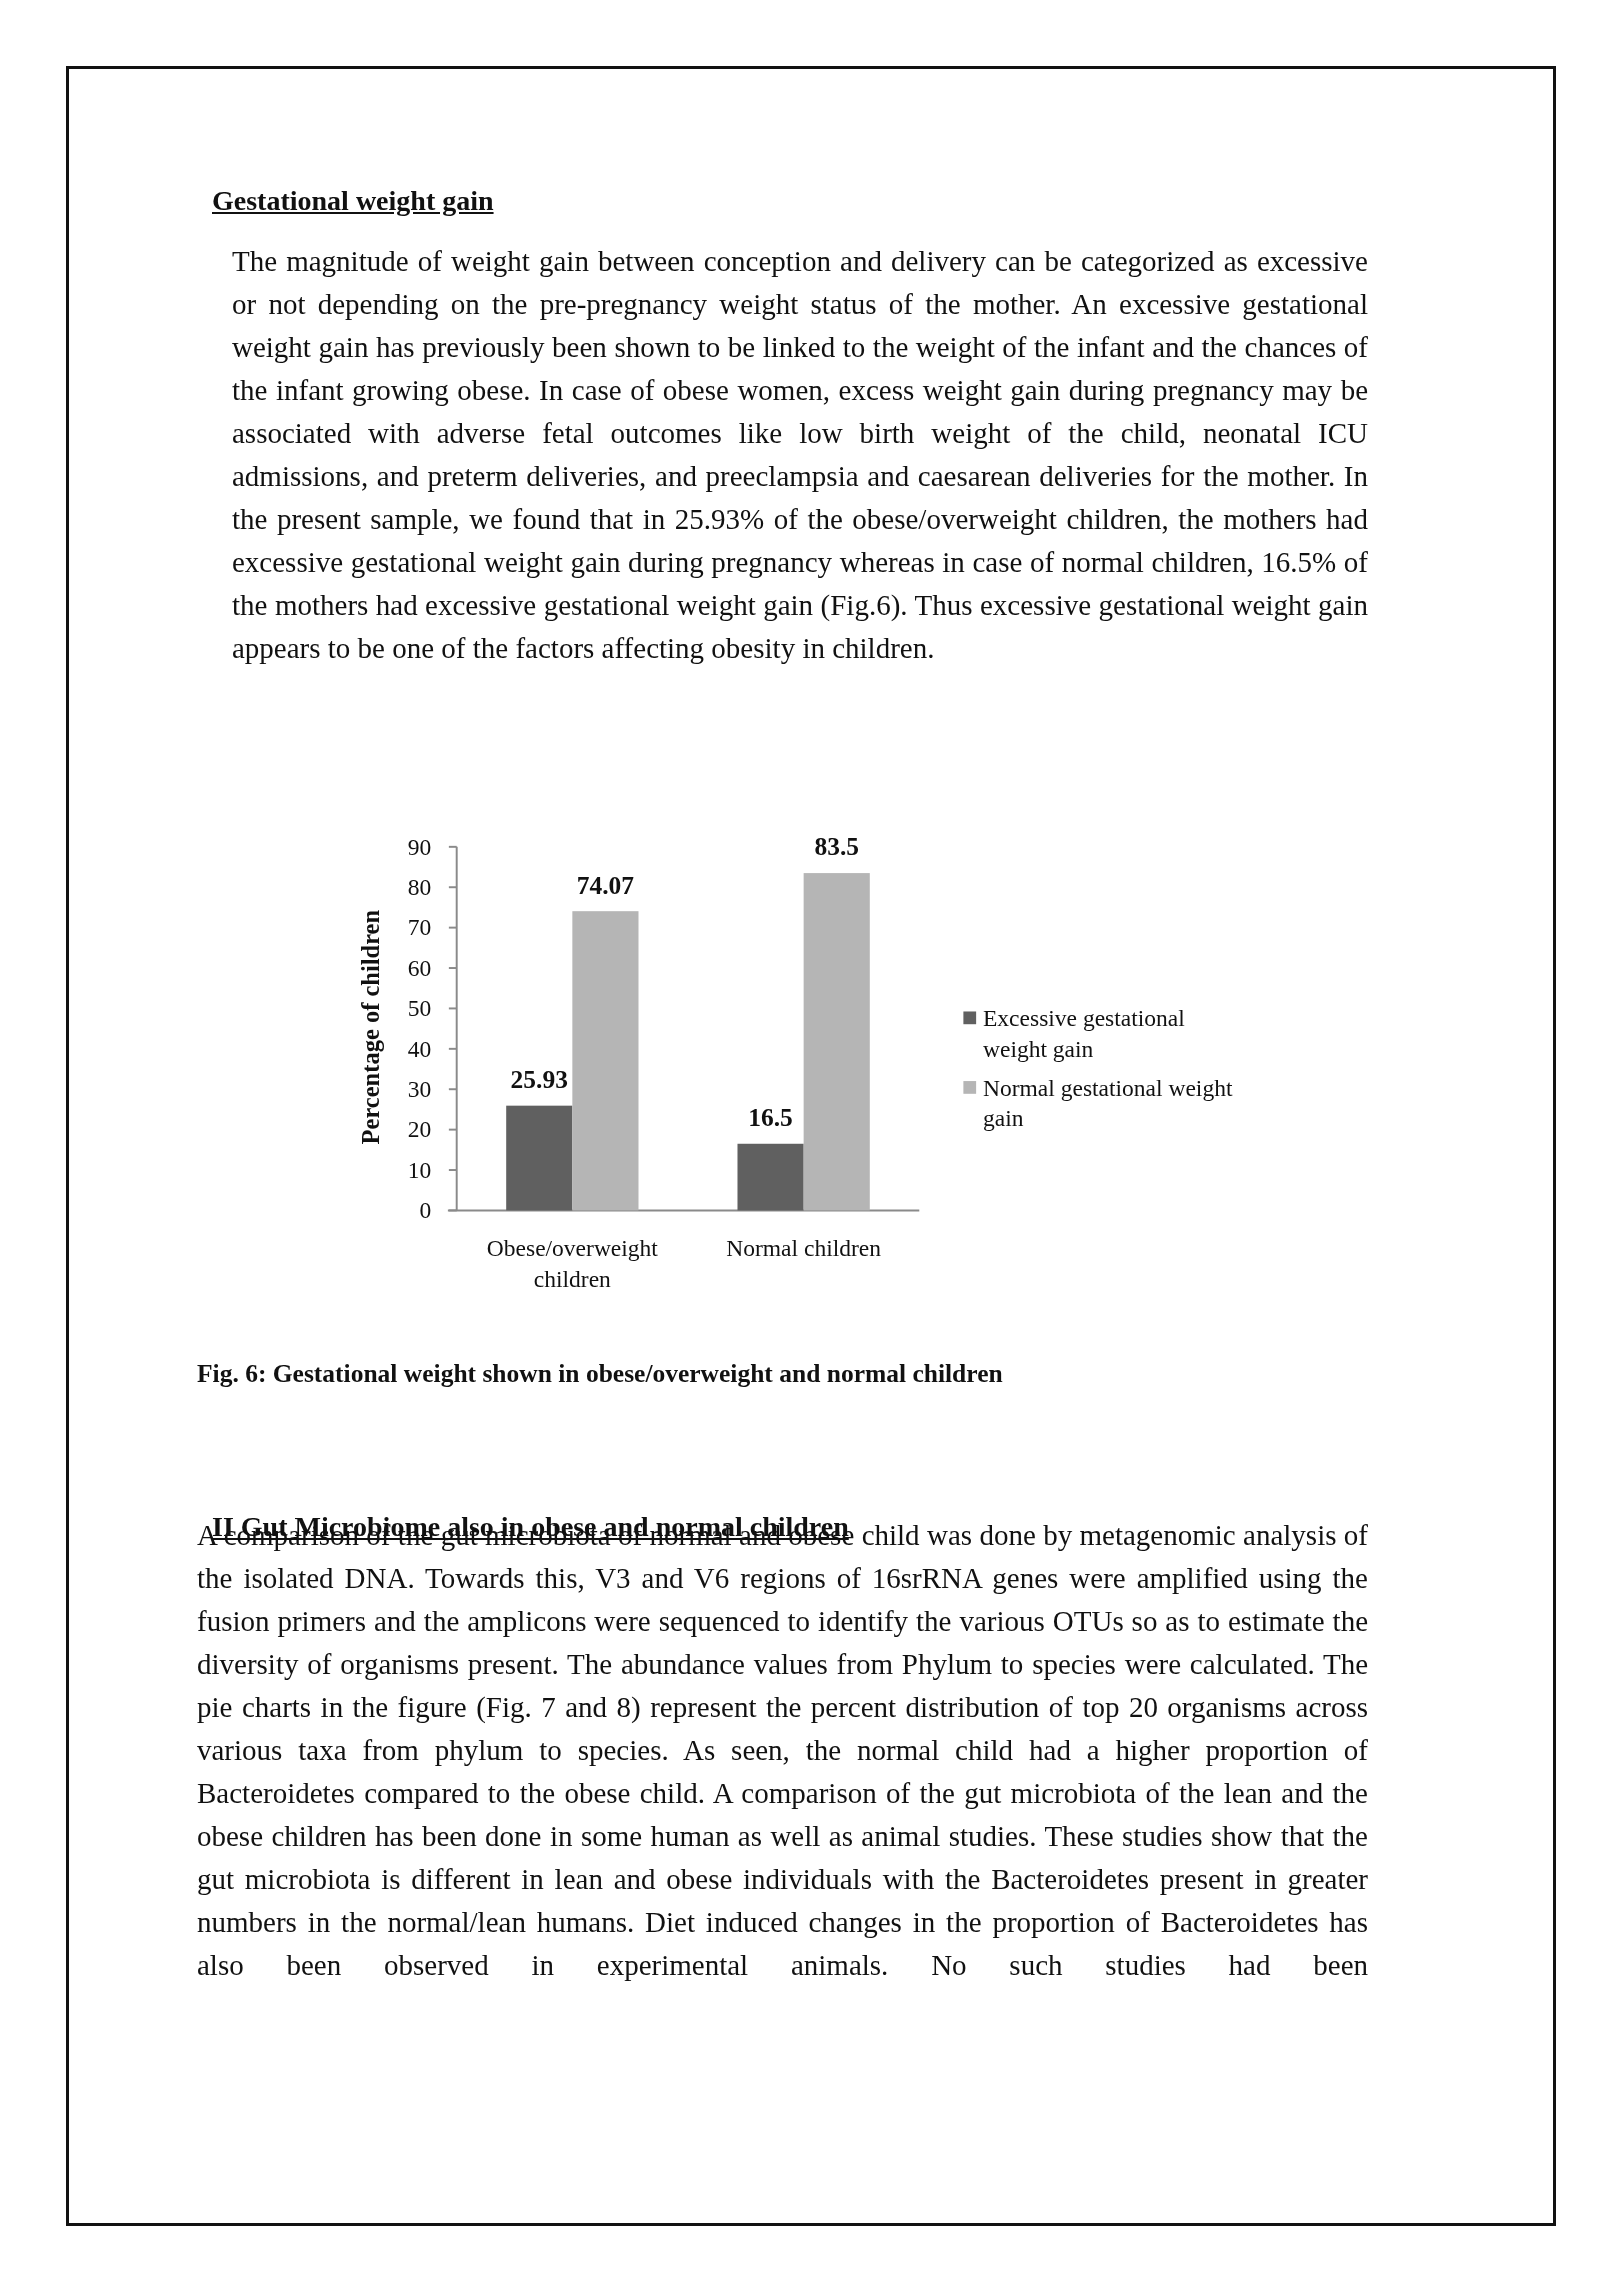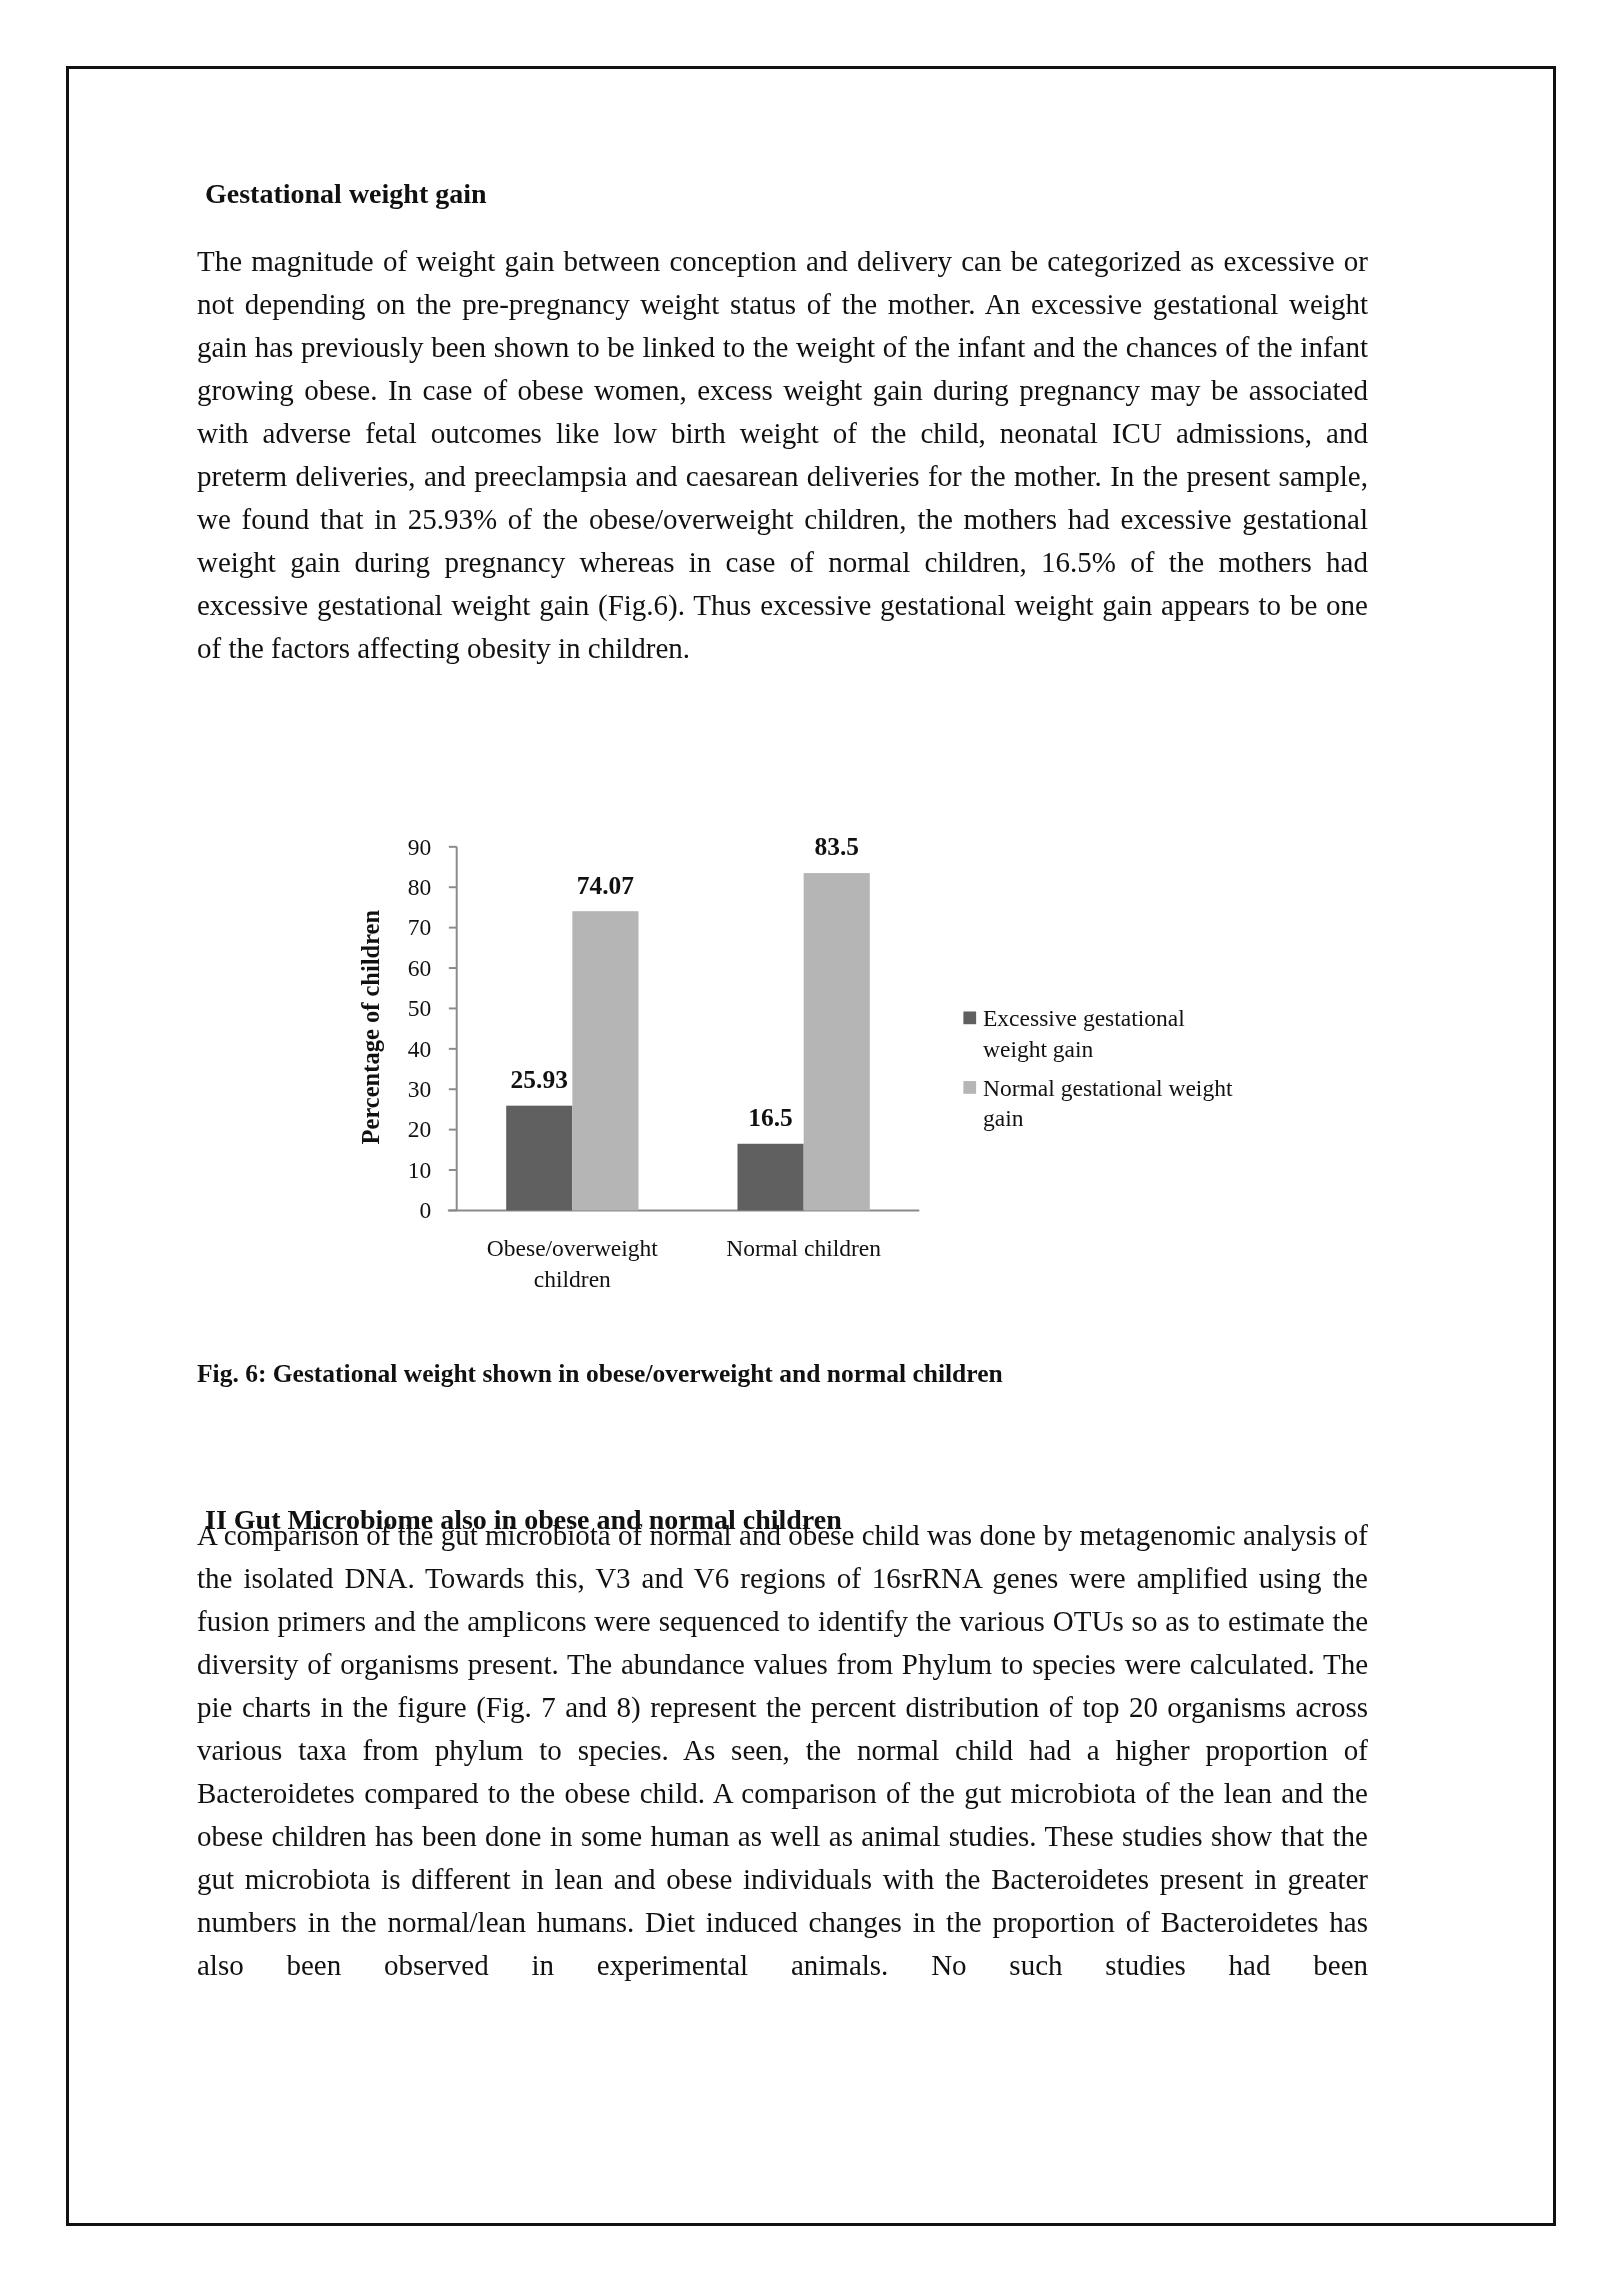--- a/index.html
+++ b/index.html
@@ -1,23 +1,23 @@
 <!DOCTYPE html>
 <html><head>
   <meta charset="utf-8">
   <style>
     html, body { margin: 0; padding: 0; background: #ffffff; }
     body { width: 1621px; height: 2293px; position: relative; overflow: hidden;
       font-family: "Liberation Serif", "DejaVu Serif", serif; color: #111; }
     .frame { position: absolute; left: 66px; top: 66px; width: 1484px; height: 2154px;
       border: 3.9px solid #111; box-sizing: content-box; }
     .col { position: absolute; left: 197px; width: 1171px; }
-    .h { font-weight: bold; font-size: 28px; line-height: 33px; margin: 8px; }
+    .h { font-weight: bold; font-size: 28px; line-height: 33px; margin: 15px; text-decoration: underline; }
     .p { font-size: 29px; line-height: 43px; text-align: justify; margin: 0; }
-    .p.last-left { text-align-last: left; }
+    .p.last-left { text-align-last: left; margin-left: 35px; }
     .cap { font-weight: bold; font-size: 25.5px; line-height: 31px; margin: 0; }
     #chart { position: absolute; left: 0; top: 0; }
     #chart text { font-family: "Liberation Serif", "DejaVu Serif", serif; fill: #111; }
   </style>
 </head>
 <body>
 
 <div class="frame"></div>
 
 <div class="col" style="top:169px;">

